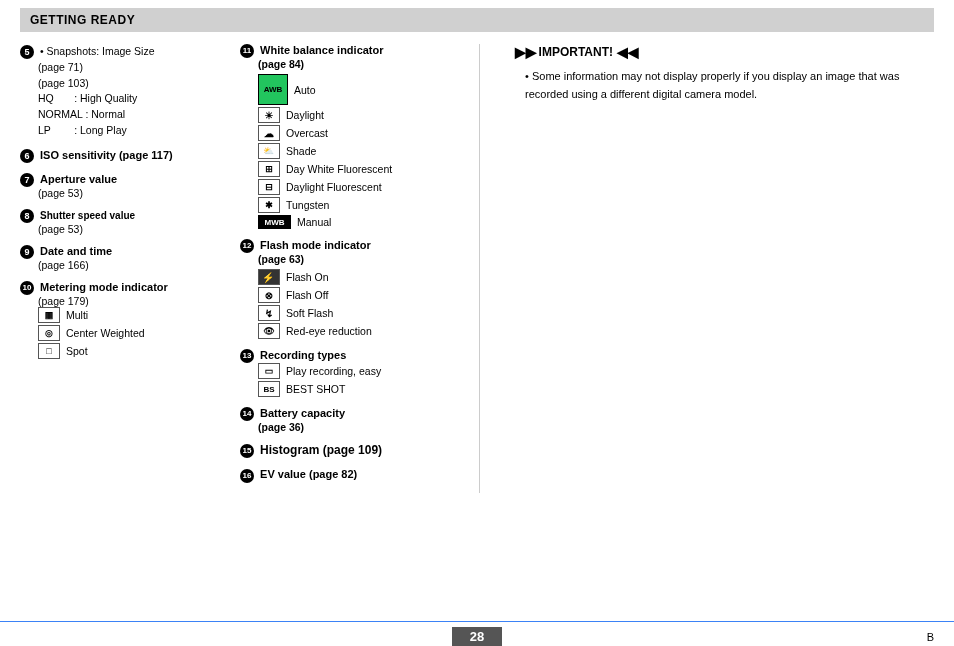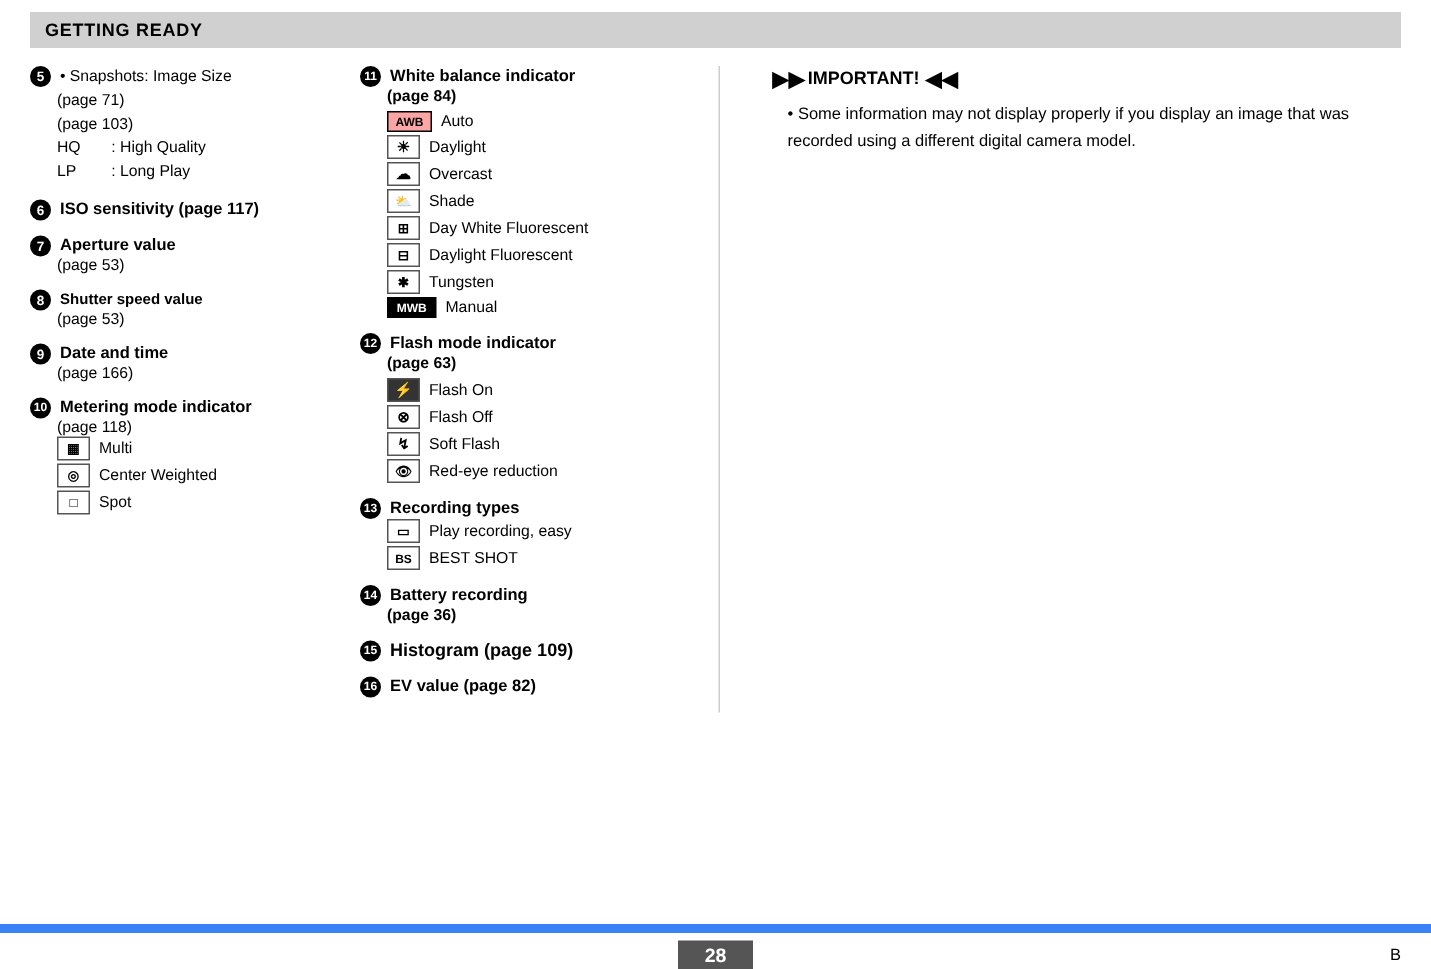--- a/index.html
+++ b/index.html
@@ -88,22 +88,22 @@
       font-weight: bold;
       margin-right: 6px;
       flex-shrink: 0;
     }
     .icon-label {
       font-size: 10.5px;
     }
     
     .awb-box {
       width: 30px;
-      height: 14px;
-      background: #fca5a5;
+      height: 31px;
+      background: #22c55e;
       border: 1.5px solid #000;
       display: inline-flex;
       align-items: center;
       justify-content: center;
       font-size: 8px;
       font-weight: bold;
       margin-right: 6px;
       flex-shrink: 0;
     }
     .mwb-box {
@@ -129,21 +129,21 @@
     }
     
     .page-footer {
       position: absolute;
       bottom: 8px;
       left: 0;
       right: 0;
       display: flex;
       align-items: center;
       justify-content: center;
-      border-top: 6px solid #3b82f6;
+      border-top: 1px solid #3b82f6;
       padding-top: 5px;
     }
     .page-number-box {
       background: #555;
       color: #fff;
       padding: 2px 18px;
       font-size: 13px;
       font-weight: bold;
     }
     .page-letter {
@@ -170,20 +170,21 @@
 
       <div class="section-block">
         <div style="font-size:10.5px;line-height:1.5;">
           <span class="circle-num">5</span>
           <span>• Snapshots: Image Size</span>
         </div>
         <div class="indent" style="font-size:10.5px;line-height:1.5;">
           <div>(page 71)</div>
           <div>(page 103)</div>
           <div>HQ&nbsp;&nbsp;&nbsp;&nbsp;&nbsp;&nbsp; : High Quality</div>
+          <div>NORMAL : Normal</div>
           <div>LP&nbsp;&nbsp;&nbsp;&nbsp;&nbsp;&nbsp;&nbsp; : Long Play</div>
         </div>
       </div>
 
       <div class="section-block">
         <span class="circle-num">6</span>
         <span style="font-size:11px;font-weight:bold;">ISO sensitivity (page 117)</span>
       </div>
 
       <div class="section-block">
@@ -200,21 +201,21 @@
 
       <div class="section-block">
         <span class="circle-num">9</span>
         <span style="font-size:11px;font-weight:bold;">Date and time</span>
         <div class="indent" style="font-size:10.5px;">(page 166)</div>
       </div>
 
       <div class="section-block">
         <span class="circle-num" style="font-size:8px;">10</span>
         <span style="font-size:11px;font-weight:bold;">Metering mode indicator</span>
-        <div class="indent" style="font-size:10.5px;">(page 118)</div>
+        <div class="indent" style="font-size:10.5px;">(page 179)</div>
         
         <div class="icon-row">
           <div class="icon-box" style="font-size:9px;">▦</div>
           <span class="icon-label">Multi</span>
         </div>
         
         <div class="icon-row">
           <div class="icon-box" style="font-size:9px;">◎</div>
           <span class="icon-label">Center Weighted</span>
         </div>
@@ -316,21 +317,21 @@
         </div>
 
         <div class="icon-row">
           <div class="icon-box" style="font-size:8px;font-weight:bold;">BS</div>
           <span class="icon-label">BEST SHOT</span>
         </div>
       </div>
 
       <div class="section-block">
         <span class="circle-num" style="font-size:8px;">14</span>
-        <span style="font-size:11px;font-weight:bold;">Battery recording</span>
+        <span style="font-size:11px;font-weight:bold;">Battery capacity</span>
         <div class="indent" style="font-size:10.5px;font-weight:bold;">(page 36)</div>
       </div>
 
       <div class="section-block">
         <span class="circle-num" style="font-size:8px;">15</span>
         <span style="font-size:12px;font-weight:bold;">Histogram (page 109)</span>
       </div>
 
       <div class="section-block">
         <span class="circle-num" style="font-size:8px;">16</span>

